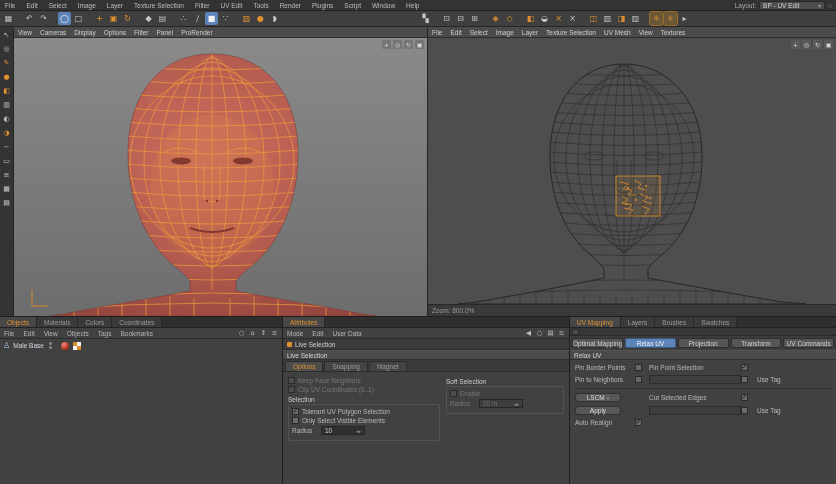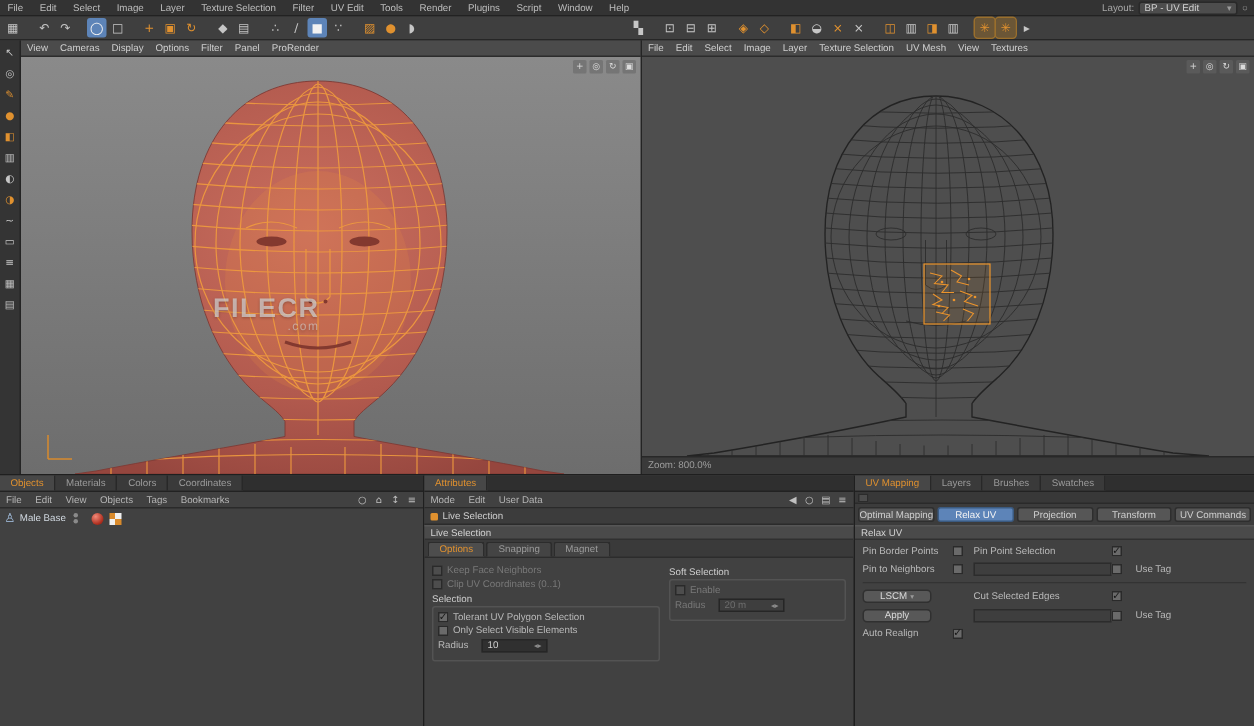--- a/index.html
+++ b/index.html
@@ -185,24 +185,20 @@
           <span class="menu-item">Panel</span>
           <span class="menu-item">ProRender</span>
         </div>
       <div class="canvas">
         <div class="corner">
             <span>+</span>
             <span>◎</span>
             <span>↻</span>
             <span>▣</span>
           </div>
-        <div class="watermark">
-          <span>FILECR</span>
-          <span class="suffix">.com</span>
-        </div>
         <svg width="414" height="278" viewBox="0 0 414 278">
           <defs>
             <linearGradient id="bg1" x1="0" y1="0" x2="0" y2="1">
               <stop offset="0" stop-color="#8a8a8a"></stop>
                 <stop offset="1" stop-color="#6d6d6d"></stop>
             </linearGradient>
             <radialGradient id="skin" cx="48%" cy="38%" r="70%">
               <stop offset="0" stop-color="#c96e5e"></stop>
                 <stop offset="0.6" stop-color="#b25a4e"></stop>
                 <stop offset="1" stop-color="#95463e"></stop>

